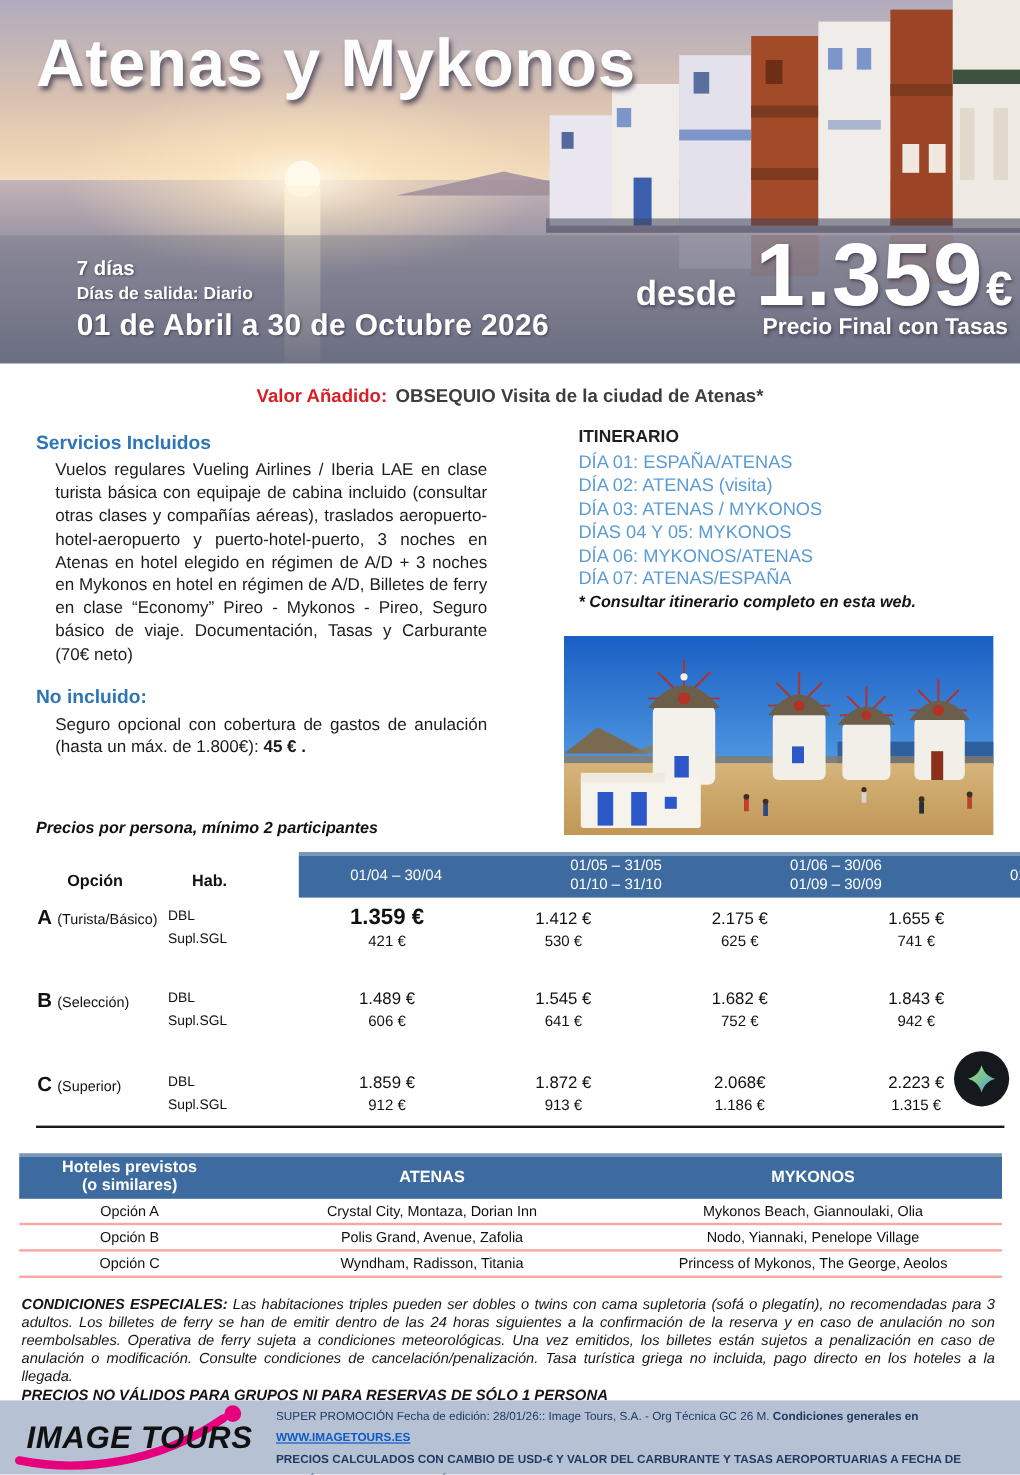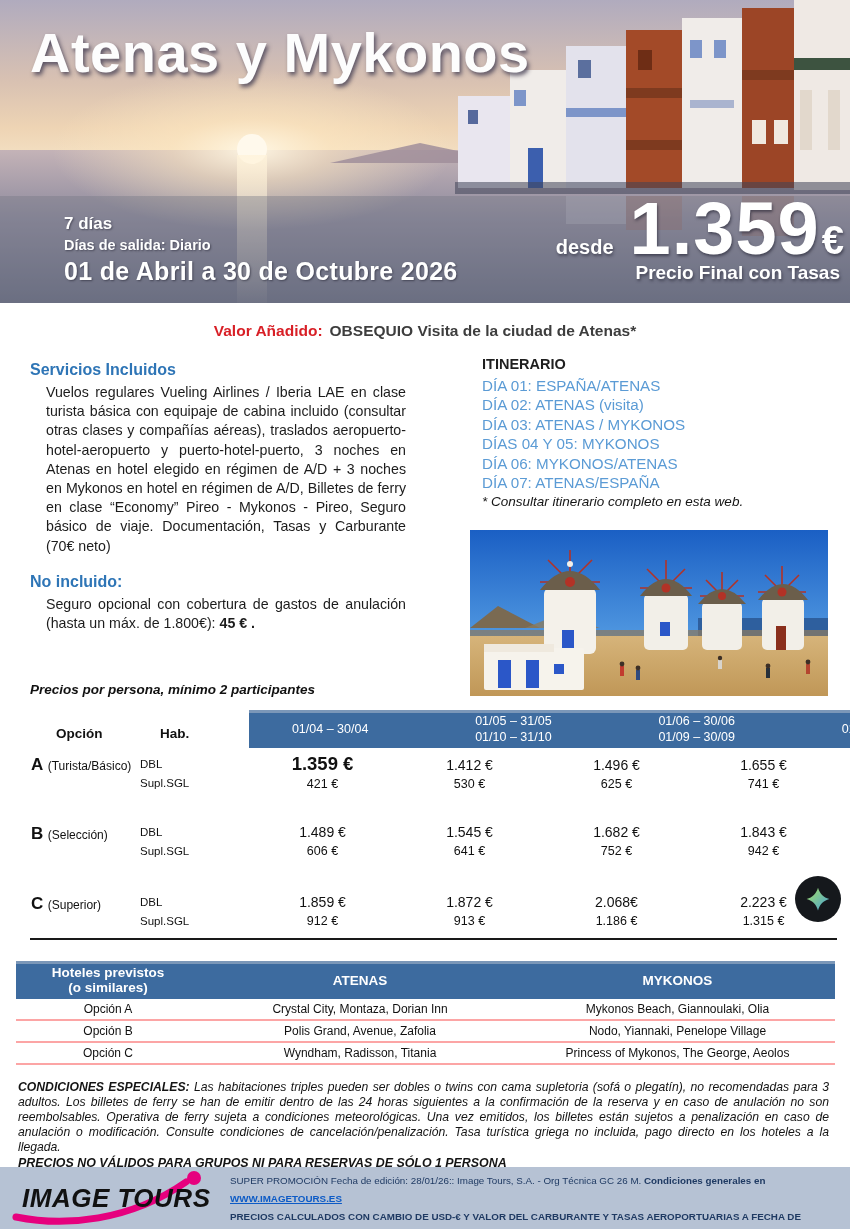--- a/index.html
+++ b/index.html
@@ -13,21 +13,21 @@
                 background:rgba(118,120,132,.40);}
   .hero-title{position:absolute;left:30px;top:20px;font-size:56px;font-weight:bold;color:#fdfdfd;
               letter-spacing:.5px;text-shadow:2px 3px 4px rgba(70,65,85,.85);}
   .hero-left{position:absolute;left:64px;top:214px;color:#fff;text-shadow:1px 1px 2px rgba(40,40,55,.6);}
   .h-dur{font-size:17px;font-weight:bold;line-height:20px;}
   .h-dep{font-size:14.5px;font-weight:bold;line-height:22px;}
   .h-dates{font-size:25px;font-weight:bold;line-height:30px;letter-spacing:.3px;text-align:center;}
   .hero-price{position:absolute;right:6px;top:192px;text-align:right;color:#fff;
               text-shadow:1px 2px 3px rgba(40,40,55,.65);}
   .price-line{display:flex;align-items:baseline;justify-content:flex-end;font-weight:bold;}
-  .p-desde{font-size:20px;margin-right:16px;}
+  .p-desde{font-size:29px;margin-right:16px;}
   .p-big{font-size:74px;line-height:74px;letter-spacing:1px;}
   .p-eur{font-size:40px;margin-left:2px;}
   .p-note{font-size:19px;font-weight:bold;margin-top:-4px;padding-right:4px;}
 
   
   .valor{position:absolute;left:0;top:322px;width:100%;text-align:center;
          font-size:15.5px;font-weight:bold;}
   .valor .red{color:var(--accent-red,#d81f26);}
   .valor .rest{color:#3d3d3d;margin-left:7px;}
 
@@ -35,21 +35,21 @@
   .services{position:absolute;left:30px;top:360px;width:376px;}
   .sec-h{margin:0;font-size:16px;font-weight:bold;color:var(--heading-blue,#2e75b6);line-height:20px;}
   .sec-p{margin:3px 0 0 16px;font-size:14.2px;line-height:19.2px;text-align:justify;color:#1c1c1c;}
   .notinc-h{margin-top:16px;}
   .bold{font-weight:bold;}
 
   
   .itin{position:absolute;left:482px;top:356px;width:350px;}
   .itin-h{font-size:14.5px;font-weight:bold;color:#1f1f1f;margin:0 0 4px 0;}
   .itin-day{font-size:15.2px;color:var(--itin-blue,#5b9bd5);line-height:19.4px;}
-  .itin-note{font-size:13.5px;font-style:italic;font-weight:normal;color:#141414;margin-top:2px;}
+  .itin-note{font-size:13.5px;font-style:italic;font-weight:bold;color:#141414;margin-top:2px;}
 
   
   .windmills{position:absolute;left:470px;top:530px;width:358px;height:166px;}
   .windmills svg{width:100%;height:100%;display:block;}
 
   
   .pnote{position:absolute;left:30px;top:682px;font-size:13.5px;font-style:italic;font-weight:bold;color:#111;}
   .phead{position:absolute;left:249px;top:710px;width:712px;height:38px;display:flex;color:#fff;
          background:linear-gradient(180deg,var(--table-blue-light,#7b97b8) 0,var(--table-blue-light,#7b97b8) 3px,var(--table-blue,#3d6b9f) 3px);gap:21px;}
   .pcol{flex:1;display:flex;flex-direction:column;align-items:center;justify-content:center;
@@ -318,21 +318,21 @@
 
   <div class="optlbl" style="top:755px">
     <span class="opt-letter">A</span>
     <span class="opt-cat">(Turista/Básico)</span>
   </div>
   <div class="hablbl" style="top:758px">DBL</div>
   <div class="hablbl" style="top:777px">Supl.SGL</div>
   <div class="vrow v-dbl" style="top:753px">
     <span class="cell-big">1.359 €</span>
     <span>1.412 €</span>
-    <span>1.496 €</span>
+    <span>2.175 €</span>
     <span>1.655 €</span>
   </div>
   <div class="vrow v-sgl" style="top:777px">
     <span>421 €</span>
     <span>530 €</span>
     <span>625 €</span>
     <span>741 €</span>
   </div>
 
   <div class="optlbl" style="top:824px">

